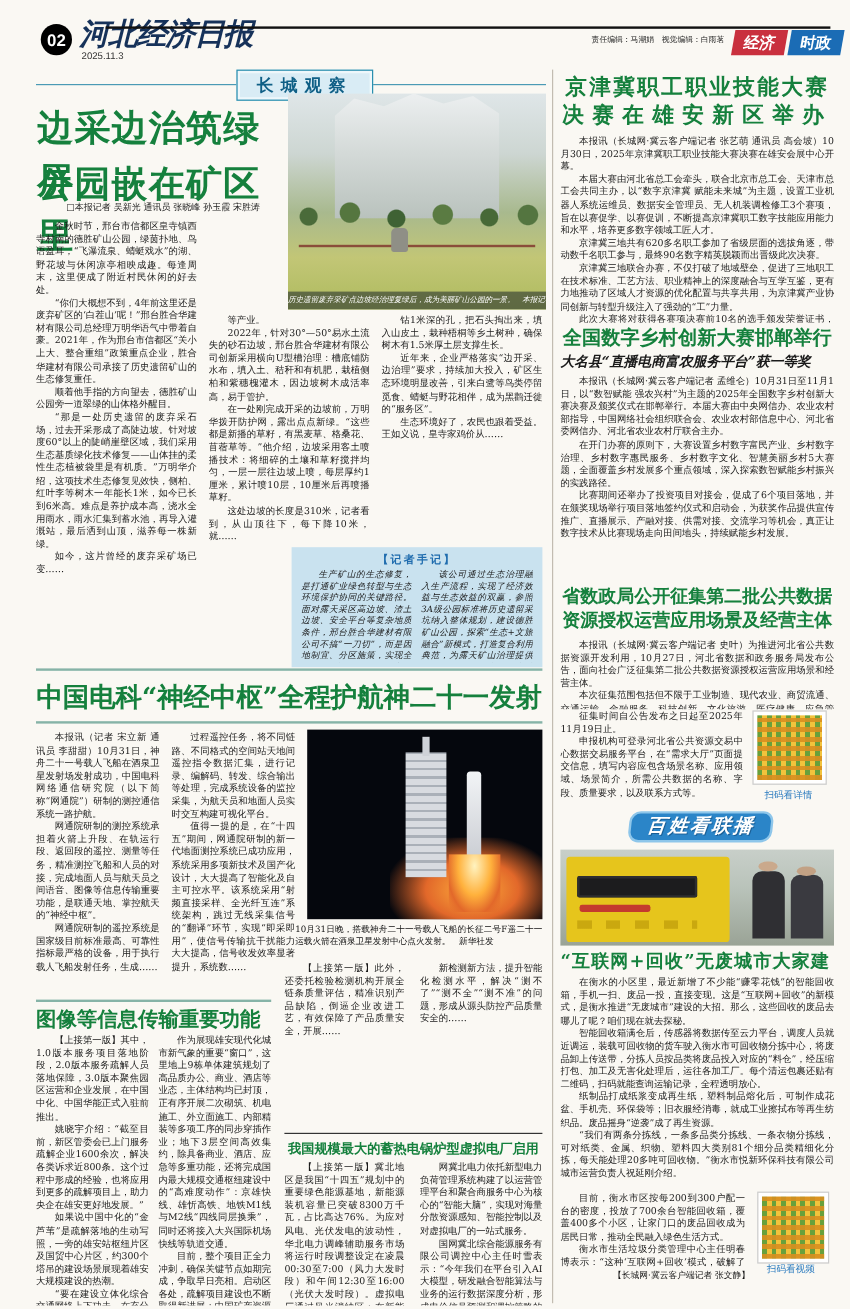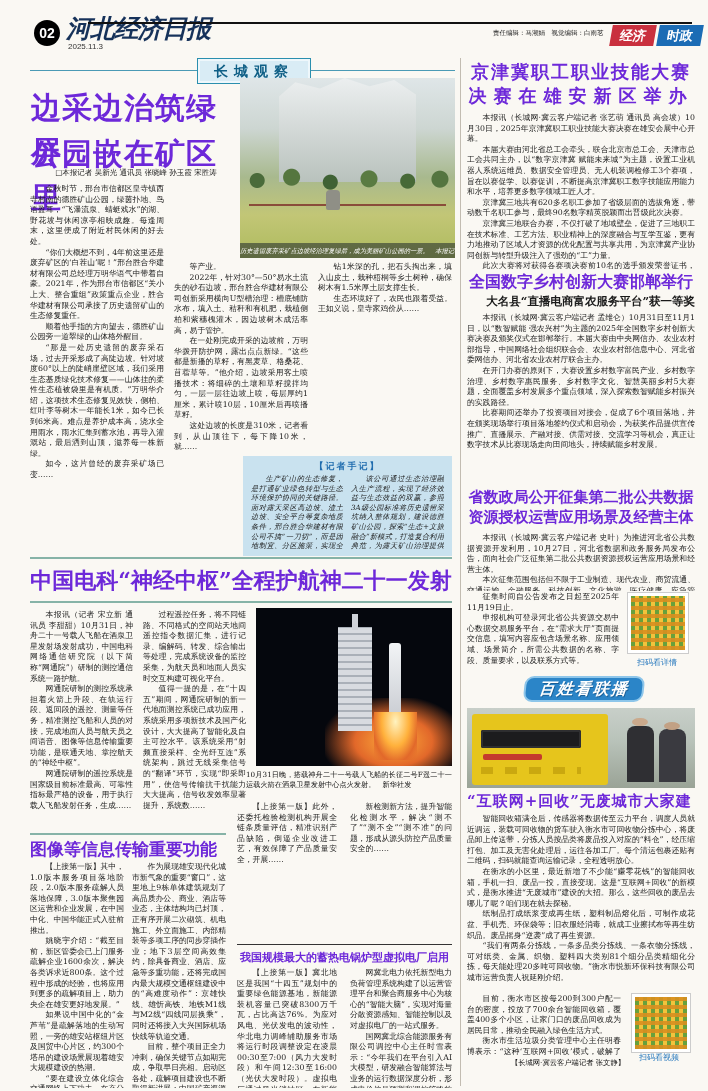--- a/index.html
+++ b/index.html
@@ -1,20 +1,20 @@
 <!DOCTYPE html>
 <html><head>
 <meta charset="utf-8">
 <style>
   html,body{margin:0;padding:0;}
   body{width:708px;height:1091px;position:relative;background:#faf8f3;font-family:"DejaVu Serif",serif;color:#1a1a1a;overflow:hidden;}
   .abs{position:absolute;}
   .col{overflow:hidden;font-size:7.8px;line-height:10.6px;text-align:justify;}
   .col p{margin:0;text-indent:2em;}
-  .serifbold{font-family:"DejaVu Serif",serif;font-weight:bold;color:#6d28d9;}
+  .serifbold{font-family:"DejaVu Serif",serif;font-weight:bold;color:#15803d;}
   
   .pagenum{width:26px;height:26px;border-radius:50%;background:#000000;color:#fff;font-family:"Liberation Sans",sans-serif;font-size:14px;font-weight:bold;text-align:center;line-height:26px;}
   .papername{font-size:25px;font-weight:bold;font-style:italic;color:#16325a;letter-spacing:-1px;}
   .paperdate{font-size:8px;color:#333;font-family:"Liberation Sans",sans-serif;}
   .hrule{height:2px;background:#111;}
   .credits{font-size:6.5px;color:#222;font-family:"Liberation Sans",sans-serif;}
   .badge{width:44px;height:21px;color:#fff;font-family:"Liberation Sans",sans-serif;font-size:13px;font-weight:bold;text-align:center;line-height:21px;transform:skewX(-10deg);}
   .vdiv{width:1px;background:#c2bcb1;}
   
   .tagline{height:1px;background:#4a9ab5;}
@@ -24,21 +24,21 @@
   .photocap{position:absolute;left:0;right:0;bottom:0;height:15px;background:rgba(45,55,48,.62);color:#fff;font-size:6.3px;font-style:italic;text-align:center;line-height:15px;white-space:nowrap;overflow:hidden;}
   .notes{background:#c9e2ef;}
   .notes .ntitle{font-size:9px;font-weight:bold;color:#1f6cae;text-align:center;letter-spacing:2px;margin-top:4px;}
   .notes .ncol{position:absolute;top:18px;bottom:4px;overflow:hidden;font-size:7.2px;line-height:9.6px;font-style:italic;text-align:justify;}
   .notes .ncol p{margin:0;text-indent:2em;}
   .teal{height:2px;background:#86b3a7;}
   .blackrule{height:1px;background:#333;}
   .capline{font-size:7.2px;line-height:9.6px;text-align:justify;color:#111;}
   
   .rc-head{text-align:center;}
-  .subhead{text-align:right;font-weight:bold;}
+  .subhead{text-align:left;font-weight:bold;font-style:italic;}
   .banner{transform:skewX(-6deg);background:#2b85c8;border:2px solid #8ec6ea;border-radius:9px;color:#fff;font-style:italic;font-weight:bold;font-size:16px;letter-spacing:2px;text-align:center;line-height:22px;text-shadow:1px 1px 0 #1a5f96;font-family:"Liberation Sans",sans-serif;}
   .qr{background:repeating-linear-gradient(0deg,rgba(217,143,31,.9) 0 4px,rgba(255,255,255,0) 4px 8px),repeating-linear-gradient(90deg,#68a03c 0 4px,#f2c33c 4px 8px);border:3px solid #fff;outline:1px solid #ccc;}
   .qrcap{color:#2b7bbf;font-size:8px;text-align:center;font-family:"Liberation Sans",sans-serif;}
   .attrib{font-size:7.3px;text-align:right;color:#111;}
   
   .photo{overflow:hidden;}
   .p-mine{background:linear-gradient(180deg,#dfe6e8 0%,#cdd6d2 28%,#a8b98e 55%,#c2c676 76%,#aebb5e 100%);}
   .p-mine .cliff{position:absolute;left:18%;top:0;width:64%;height:58%;background:linear-gradient(180deg,#eceff0,#b9c2bd);clip-path:polygon(0 18%,12% 4%,30% 10%,48% 0,66% 8%,84% 2%,100% 16%,100% 100%,0 100%);}
   .p-mine .trees{position:absolute;left:0;top:48%;width:100%;height:18%;background:radial-gradient(circle at 8% 50%,#4a6b3a 0 7px,transparent 8px),radial-gradient(circle at 24% 40%,#55763f 0 8px,transparent 9px),radial-gradient(circle at 42% 55%,#3f6234 0 7px,transparent 8px),radial-gradient(circle at 60% 45%,#5a7b42 0 8px,transparent 9px),radial-gradient(circle at 78% 52%,#476937 0 7px,transparent 8px),radial-gradient(circle at 93% 46%,#547540 0 8px,transparent 9px);}
   .p-mine .fence{position:absolute;left:4%;top:70%;width:92%;height:2px;background:#8a4d3a;}
@@ -99,20 +99,21 @@
     <p>如今，这片曾经的废弃采矿场已变……</p>
   </div>
   <div class="abs col" style="left:174px;top:262px;width:134px;height:192px;">
     <p>等产业。</p>
     <p>2022年，针对30°—50°易水土流失的砂石边坡，邢台胜合华建材有限公司创新采用横向U型槽治理：槽底铺防水布，填入土、秸秆和有机肥，栽植侧柏和紫穗槐灌木，因边坡树木成活率高，易于管护。</p>
     <p>在一处刚完成开采的边坡前，万明华拨开防护网，露出点点新绿。“这些都是新播的草籽，有黑麦草、格桑花、苜蓿草等。”他介绍，边坡采用客土喷播技术：将细碎的土壤和草籽搅拌均匀，一层一层往边坡上喷，每层厚约1厘米，累计喷10层，10厘米后再喷播草籽。</p>
     <p>这处边坡的长度是310米，记者看到，从山顶往下，每下降10米，就……</p>
   </div>
   <div class="abs col" style="left:318px;top:262px;width:134px;height:192px;">
     <p>钻1米深的孔，把石头掏出来，填入山皮土，栽种梧桐等乡土树种，确保树木有1.5米厚土层支撑生长。</p>
+    <p>近年来，企业严格落实“边开采、边治理”要求，持续加大投入，矿区生态环境明显改善，引来白鹭等鸟类停留觅食、蜻蜓与野花相伴，成为黑鹳迁徙的“服务区”。</p>
     <p>生态环境好了，农民也跟着受益。王如义说，皇寺家鸡价从……</p>
   </div>
 
   <div class="abs notes" style="left:243px;top:456px;width:209px;height:100px;">
     <div class="ntitle">【记者手记】</div>
     <div class="ncol" style="left:8px;width:92px;">
         <p>生产矿山的生态修复，是打通矿业绿色转型与生态环境保护协同的关键路径。面对露天采区高边坡、渣土边坡、安全平台等复杂地质条件，邢台胜合华建材有限公司不搞“一刀切”，而是因地制宜、分区施策，实现全区域精准治理。更可贵的是，企业将每年利润的40%投入矿山地质环境修复与人才培训，为“边开采边治理”提供资金保障。</p>
       </div>
     <div class="ncol" style="left:108px;width:93px;">
         <p>该公司通过生态治理融入生产流程，实现了经济效益与生态效益的双赢，参照3A级公园标准将历史遗留采坑纳入整体规划，建设德胜矿山公园，探索“生态+文旅融合”新模式，打造复合利用典范，为露天矿山治理提供了可复制、可推广的生产矿山治理新路径。</p>
@@ -229,22 +230,22 @@
       <div class="screen"></div>
       <div class="redband"></div>
       <div class="slot"></div>
       <div class="person1"></div>
       <div class="person2"></div>
       <div class="head1"></div>
       <div class="head2"></div>
     </div>
     <div class="abs serifbold" style="left:467px;top:792px;width:228px;font-size:15px;letter-spacing:1px;">“互联网+回收”无废城市大家建</div>
     <div class="abs col" style="left:467px;top:814px;width:228px;height:178px;">
+      <p>在衡水的小区里，最近新增了不少能“赚零花钱”的智能回收箱，手机一扫、废品一投，直接变现。这是“互联网+回收”的新模式，是衡水推进“无废城市”建设的大招。那么，这些回收的废品去哪儿了呢？咱们现在就去探秘。</p>
       <p>智能回收箱满仓后，传感器将数据传至云力平台，调度人员就近调运，装载可回收物的货车驶入衡水市可回收物分拣中心，将废品卸上传送带，分拣人员按品类将废品投入对应的“料仓”，经压缩打包、加工及无害化处理后，运往各加工厂。每个清运包裹还贴有二维码，扫码就能查询运输记录，全程透明放心。</p>
-      <p>在衡水的小区里，最近新增了不少能“赚零花钱”的智能回收箱，手机一扫、废品一投，直接变现。这是“互联网+回收”的新模式，是衡水推进“无废城市”建设的大招。那么，这些回收的废品去哪儿了呢？咱们现在就去探秘。</p>
       <p>纸制品打成纸浆变成再生纸，塑料制品熔化后，可制作成花盆、手机壳、环保袋等；旧衣服经消毒，就成工业擦拭布等再生纺织品。废品摇身“逆袭”成了再生资源。</p>
       <p>“我们有两条分拣线，一条多品类分拣线、一条衣物分拣线，可对纸类、金属、织物、塑料四大类别81个细分品类精细化分拣，每天能处理20多吨可回收物。”衡水市悦新环保科技有限公司城市运营负责人祝延刚介绍。</p>
     </div>
     <div class="abs col" style="left:467px;top:994px;width:154px;height:62px;">
       <p>目前，衡水市区按每200到300户配一台的密度，投放了700余台智能回收箱，覆盖400多个小区，让家门口的废品回收成为居民日常，推动全民融入绿色生活方式。</p>
       <p>衡水市生活垃圾分类管理中心主任明春博表示：“这种‘互联网+回收’模式，破解了垃圾分类操作难、缺动力、难协调的老问题，把废旧事变‘顺心事’。接下来，我们会继续朝着减量化、资源化、无害化目标，健全分类体系，擦亮‘无废城市’建设。”</p>
     </div>
     <div class="abs qr" style="left:632px;top:994px;width:52px;height:52px;"></div>
     <div class="abs attrib" style="left:467px;top:1058px;width:158px;">【长城网·冀云客户端记者 张文静】</div>
     <div class="abs qrcap" style="left:626px;top:1052px;width:66px;">扫码看视频</div>

